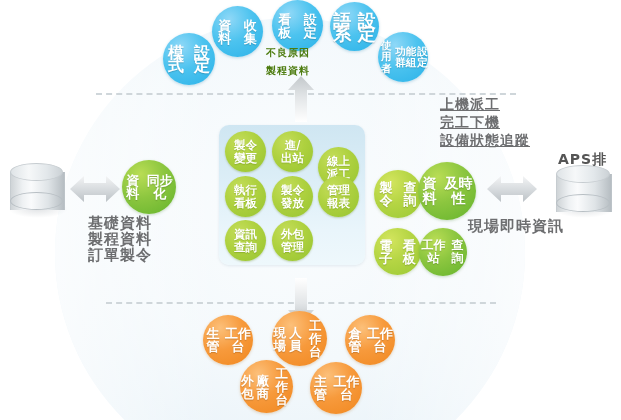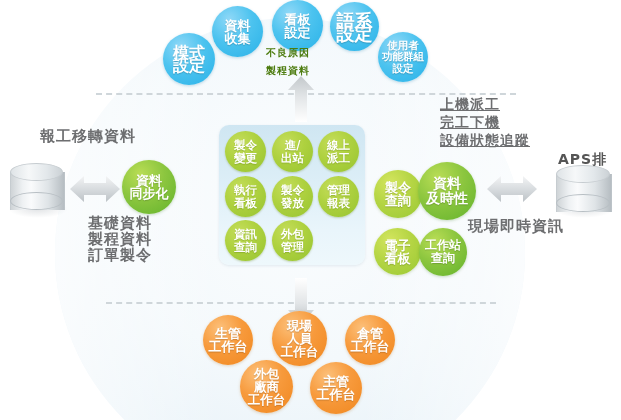--- a/index.html
+++ b/index.html
@@ -46,21 +46,21 @@
     font-size:11.5px;line-height:12.5px;letter-spacing:0px;
     text-shadow:0 1px 1px rgba(90,120,20,0.35);
     box-shadow:0 1px 2px rgba(100,130,30,0.3);
     text-align:center;font-weight:bold;
   }
   .gbtn span{display:block;}
 
   
   .bub{
     position:absolute;border-radius:50%;
-    display:flex;flex-direction:column;align-items:center;justify-content:center;
+    display:flex;flex-direction:row;align-items:center;justify-content:center;
     color:#fff;text-align:center;font-weight:bold;
     line-height:13px;
     text-shadow:0 1px 1px rgba(0,0,0,0.18);
   }
   .bub span{display:block;}
   .blue{
     background:radial-gradient(circle at 34% 26%, #8fd8f7 0%, #4cc3ef 45%, #2ab2e8 100%);
     box-shadow:0 1px 3px rgba(40,130,170,0.28);
   }
   .green{
@@ -161,21 +161,20 @@
 
   <div class="bub blue" style="left:378px;top:32px;width:50px;height:50px;font-size:10.5px;line-height:11.5px;">
     <span>使用者</span>
     <span>功能群組</span>
     <span>設定</span>
   </div>
 
   <div class="txt" style="left:266px;top:44px;font-size:10px;color:#4d7c0f;">不良原因
 製程資料</div>
 
-  <div class="txt" style="left:40px;top:127px;font-size:15px;">報工移轉資料</div>
 
   <div class="cyl-shadow" style="left:8px;top:200px;width:60px;height:18px;"></div>
   <div class="cyl" style="left:10px;top:163px;width:53px;height:49px;">
     <div class="body"></div>
     <div class="bot"></div>
     <div class="top"></div>
   </div>
 
   <svg class="arrow-svg" style="left:70px;top:176px;" width="50" height="26">
     <defs>
@@ -200,21 +199,21 @@
   <div class="center-panel"></div>
   <div class="grid-wrap">
     <div class="gbtn" style="left:0px;top:0px;">
       <span>製令</span>
       <span>變更</span>
     </div>
     <div class="gbtn" style="left:47px;top:0px;">
       <span>進/</span>
       <span>出站</span>
     </div>
-    <div class="gbtn" style="left:93px;top:0px;">
+    <div class="gbtn" style="left:93px;top:16px;">
       <span>線上</span>
       <span>派工</span>
     </div>
     <div class="gbtn" style="left:0px;top:45px;">
       <span>執行</span>
       <span>看板</span>
     </div>
     <div class="gbtn" style="left:47px;top:45px;">
       <span>製令</span>
       <span>發放</span>

